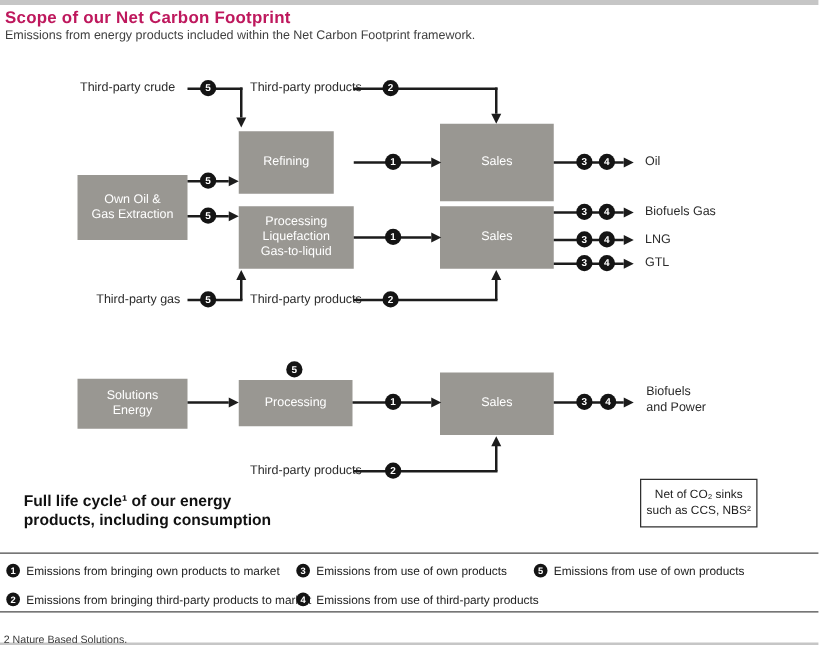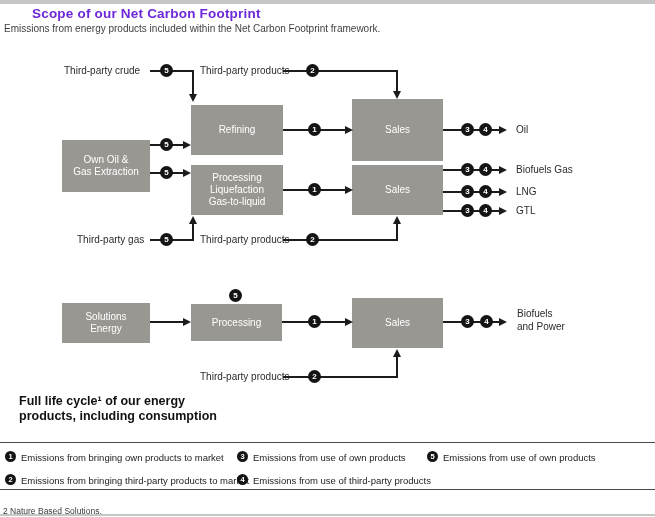--- a/index.html
+++ b/index.html
@@ -3,21 +3,21 @@
 <meta charset="utf-8">
 <style>
   html,body{margin:0;padding:0;background:#fff;}
   #stage{
     position:relative;width:655px;height:517px;background:#ffffff;
     font-family:"Liberation Sans","DejaVu Sans",sans-serif;
     color:#1c1c1c;overflow:hidden;
   }
   .abs{position:absolute;}
   .edge{background:#c6c6c6;}
-  .title{font-size:13.5px;font-weight:bold;color:#6d28d9;letter-spacing:.2px;margin-left:28px;}
+  .title{font-size:13.5px;font-weight:bold;color:#be185d;letter-spacing:.2px;}
   .subtitle{font-size:10px;color:#3f3f3f;}
   .gbox{
     background:#999792;color:#ffffff;font-size:10px;line-height:1.2;
     display:flex;align-items:center;justify-content:center;text-align:center;
     white-space:pre-line;
   }
   .notebox{
     background:#fff;border:1px solid #2f2f2f;font-size:9.5px;line-height:1.35;
     display:flex;flex-direction:column;align-items:center;justify-content:center;
     text-align:center;color:#222;
@@ -60,21 +60,21 @@
   <div class="arr-d" style="left:188.5px;top:94px"></div>
 
   <div class="abs flabel" style="left:200px;top:65px">Third-party products</div>
   <div class="hline" style="left:283px;top:70px;width:115px"></div>
   <div class="marker" style="left:306px;top:64px">2</div>
   <div class="vline" style="left:396px;top:70px;height:21px"></div>
   <div class="arr-d" style="left:392.5px;top:91px"></div>
 
   <div class="abs gbox" style="left:62px;top:140px;width:88px;height:52px">Own Oil &amp;
 Gas Extraction</div>
-  <div class="abs gbox" style="left:191px;top:105px;width:92px;height:50px">Refining</div>
+  <div class="abs gbox" style="left:191px;top:105px;width:76px;height:50px">Refining</div>
   <div class="abs gbox" style="left:191px;top:165px;width:92px;height:50px">Processing
 Liquefaction
 Gas-to-liquid</div>
   <div class="abs gbox" style="left:352px;top:99px;width:91px;height:62px">Sales</div>
   <div class="abs gbox" style="left:352px;top:165px;width:91px;height:50px">Sales</div>
   <div class="abs gbox" style="left:62px;top:303px;width:88px;height:40px">Solutions
 Energy</div>
   <div class="abs gbox" style="left:191px;top:304px;width:91px;height:37px">Processing</div>
   <div class="abs gbox" style="left:352px;top:298px;width:91px;height:50px">Sales</div>
 
@@ -144,20 +144,24 @@
   <div class="arr-r" style="left:499px;top:317.5px"></div>
   <div class="abs olabel" style="left:517px;top:308px">Biofuels
 and Power</div>
 
   <div class="abs flabel" style="left:200px;top:371px">Third-party products</div>
   <div class="hline" style="left:283px;top:376px;width:115px"></div>
   <div class="marker" style="left:308px;top:370px">2</div>
   <div class="vline" style="left:396px;top:356px;height:21px"></div>
   <div class="arr-u" style="left:392.5px;top:349px"></div>
 
+  <div class="abs notebox" style="left:512px;top:383px;width:92px;height:37px">
+    <span>Net of CO₂ sinks</span>
+    <span>such as CCS, NBS²</span>
+  </div>
 
   <div class="abs fheading" style="left:19px;top:394px">Full life cycle¹ of our energy
 products, including consumption</div>
 
   <div class="rule" style="top:442px"></div>
 
   <div class="lg-marker" style="left:5px;top:451px">1</div>
   <div class="lg-text" style="left:21px;top:452px">Emissions from bringing own products to market</div>
 
   <div class="lg-marker" style="left:5px;top:474px">2</div>

